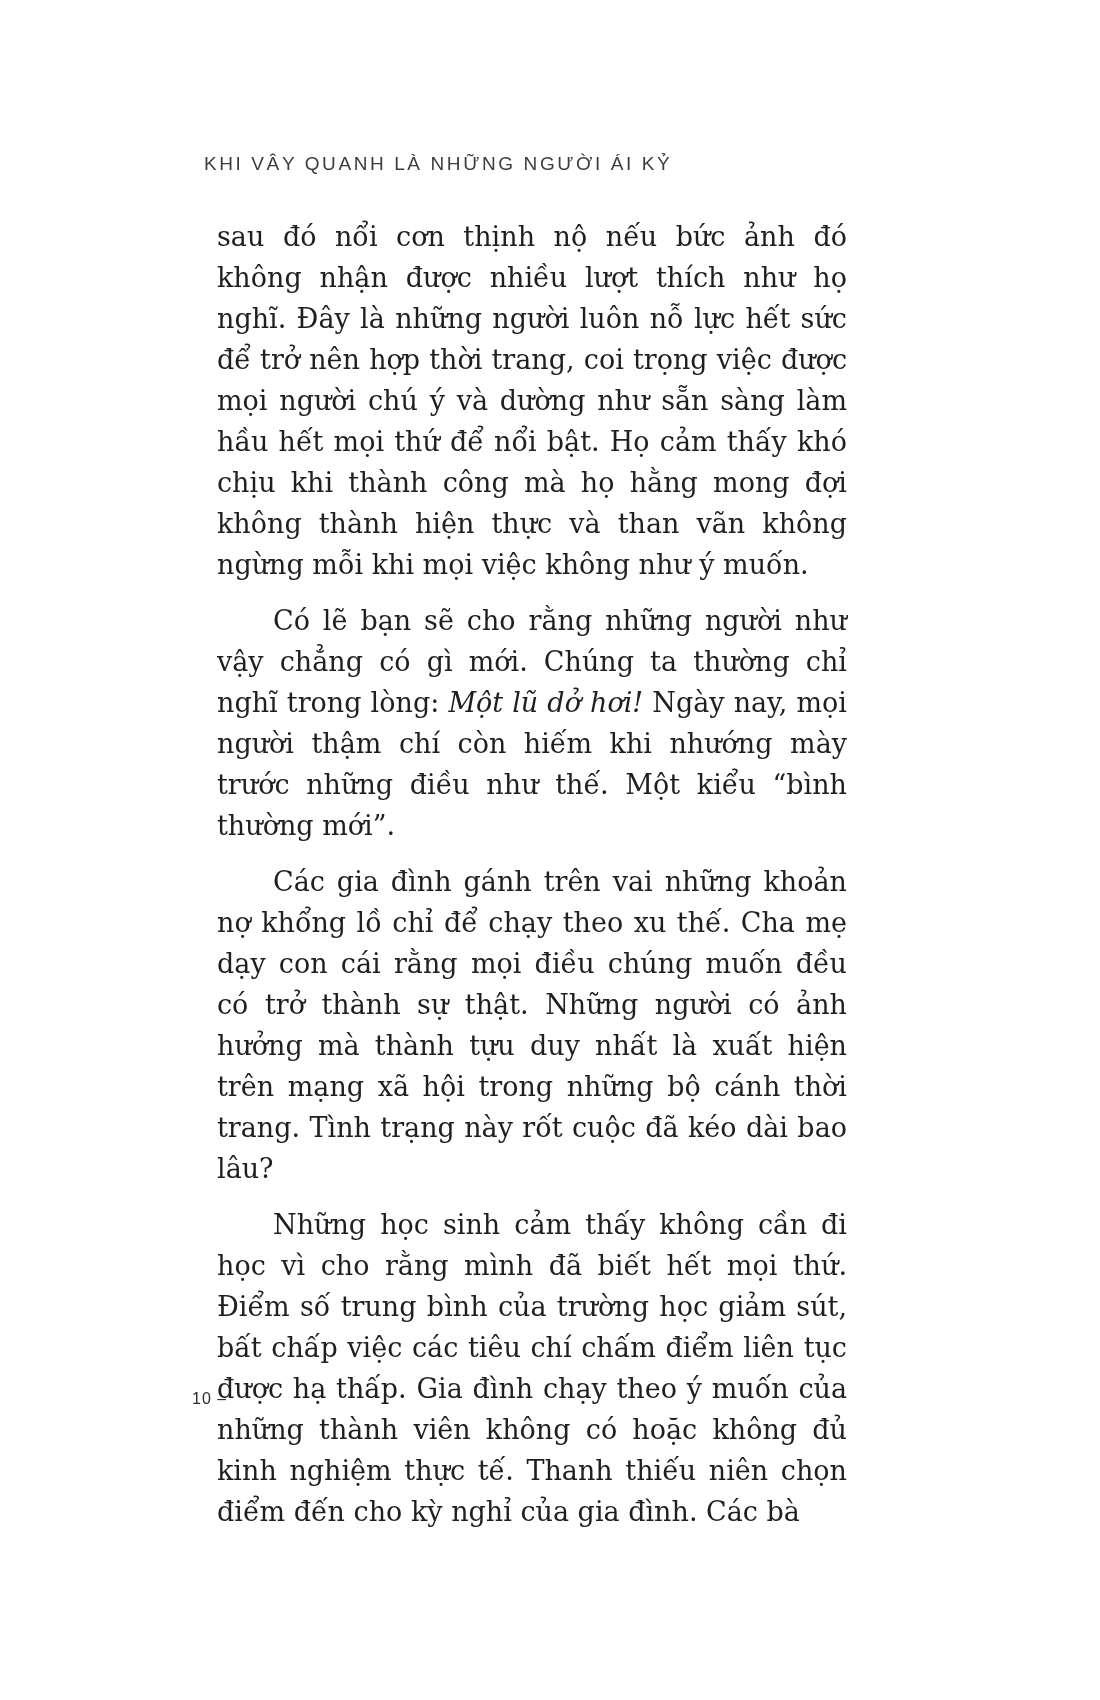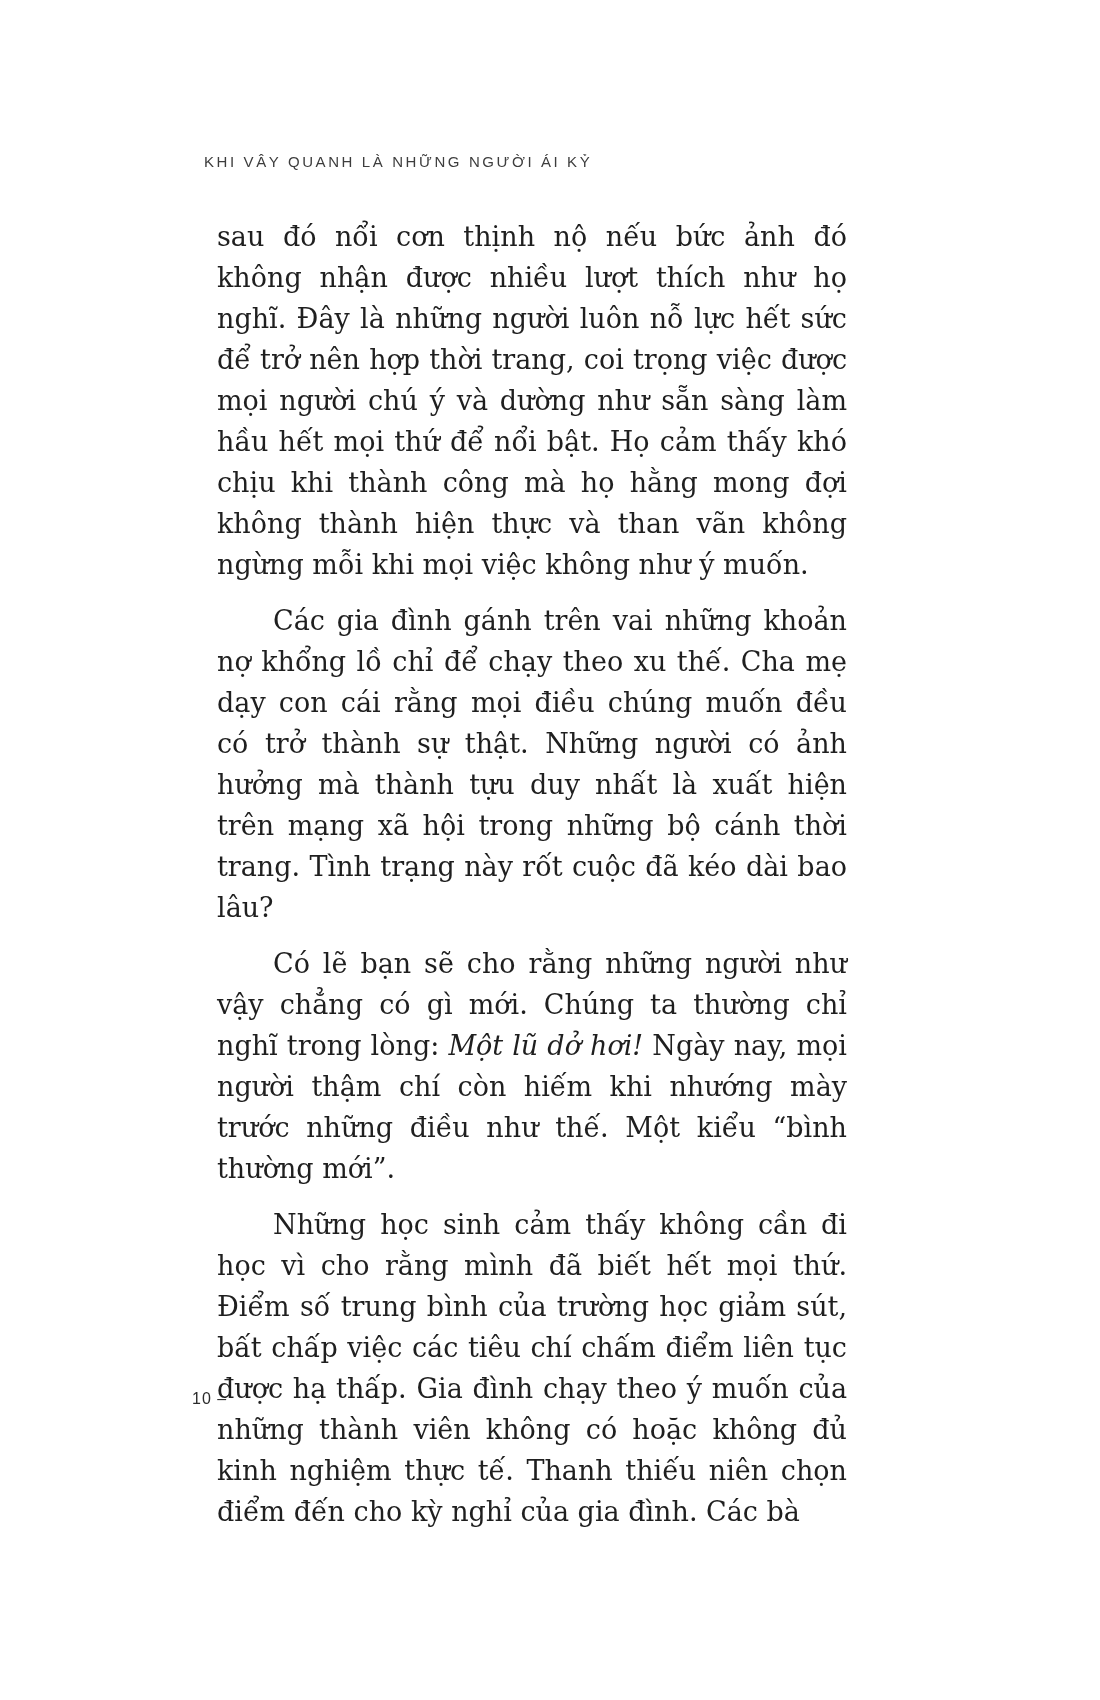--- a/index.html
+++ b/index.html
@@ -16,21 +16,21 @@
   .page {
     position: absolute;
     inset: 0;
     background: #ffffff;
   }
   .running-header {
     position: absolute;
     left: 204px;
     top: 153px;
     font-family: "Liberation Sans", sans-serif;
-    font-size: 15px;
+    font-size: 19px;
     font-weight: 500;
     letter-spacing: 2.6px;
     color: #3d3d3d;
     white-space: nowrap;
   }
   .body-text {
     position: absolute;
     left: 204px;
     top: 216px;
     width: 630px;
@@ -64,22 +64,22 @@
 </head>
 <body>
 
 <div class="page">
 
   <div class="running-header">KHI VÂY QUANH LÀ NHỮNG NGƯỜI ÁI KỶ</div>
 
   <div class="body-text">
     <p class="no-indent">sau đó nổi cơn thịnh nộ nếu bức ảnh đó không nhận được nhiều lượt thích như họ nghĩ. Đây là những người luôn nỗ lực hết sức để trở nên hợp thời trang, coi trọng việc được mọi người chú ý và dường như sẵn sàng làm hầu hết mọi thứ để nổi bật. Họ cảm thấy khó chịu khi thành công mà họ hằng mong đợi không thành hiện thực và than vãn không ngừng mỗi khi mọi việc không như ý muốn.</p>
 
+    <p class="indent"><span>Có lẽ bạn sẽ cho rằng những người như vậy chẳng có gì mới. Chúng ta thường chỉ nghĩ trong lòng: </span><em>Một lũ dở hơi!</em><span> Ngày nay, mọi người thậm chí còn hiếm khi nhướng mày trước những điều như thế. Một kiểu “bình thường mới”.</span></p>
+
     <p class="indent">Các gia đình gánh trên vai những khoản nợ khổng lồ chỉ để chạy theo xu thế. Cha mẹ dạy con cái rằng mọi điều chúng muốn đều có trở thành sự thật. Những người có ảnh hưởng mà thành tựu duy nhất là xuất hiện trên mạng xã hội trong những bộ cánh thời trang. Tình trạng này rốt cuộc đã kéo dài bao lâu?</p>
-
-    <p class="indent"><span>Có lẽ bạn sẽ cho rằng những người như vậy chẳng có gì mới. Chúng ta thường chỉ nghĩ trong lòng: </span><em>Một lũ dở hơi!</em><span> Ngày nay, mọi người thậm chí còn hiếm khi nhướng mày trước những điều như thế. Một kiểu “bình thường mới”.</span></p>
 
     <p class="indent">Những học sinh cảm thấy không cần đi học vì cho rằng mình đã biết hết mọi thứ. Điểm số trung bình của trường học giảm sút, bất chấp việc các tiêu chí chấm điểm liên tục được hạ thấp. Gia đình chạy theo ý muốn của những thành viên không có hoặc không đủ kinh nghiệm thực tế. Thanh thiếu niên chọn điểm đến cho kỳ nghỉ của gia đình. Các bà</p>
   </div>
 
   <div class="page-number">10 –</div>
 
 </div>
 
 </body></html>

